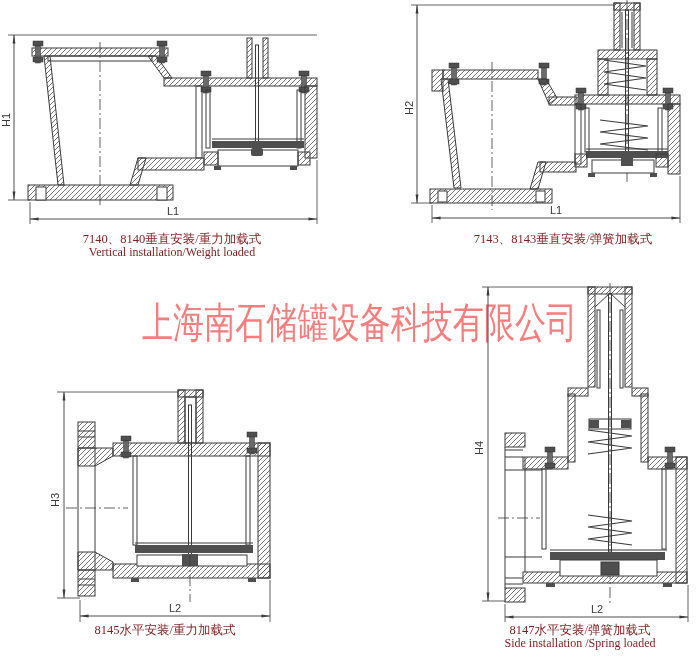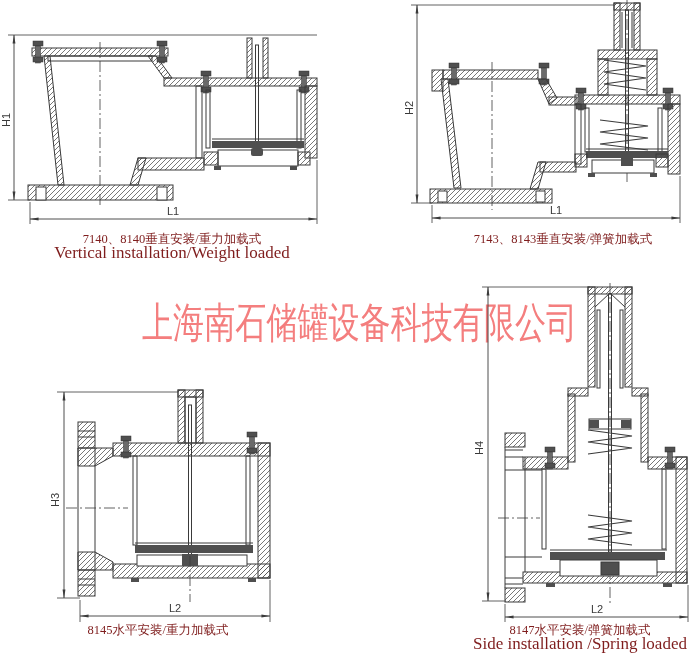--- a/index.html
+++ b/index.html
@@ -16,21 +16,21 @@
   .f{fill:#4f4f4f;stroke:none;}
   .w{fill:#ffffff;stroke:#3a3a3a;stroke-width:1;}
   .cl{stroke:#3a3a3a;stroke-width:0.8;stroke-dasharray:11 3 2 3;fill:none;}
   .dim{stroke:#3a3a3a;stroke-width:0.9;fill:none;}
   .ext{stroke:#3a3a3a;stroke-width:0.8;fill:none;}
   .spring{stroke:#3a3a3a;stroke-width:1.1;fill:none;}
   text.dl{font:11px "Liberation Sans",sans-serif;fill:#3a3a3a;}
   
   .caption{position:absolute;width:280px;text-align:center;z-index:3;color:#7f1d1d;font-family:Liberation Serif, serif;}
   .caption .zh{font-size:12.5px;line-height:13px;}
-  .caption .en{font-size:17px;line-height:13px;}
+  .caption .en{font-size:12px;line-height:13px;}
 </style>
 </head>
 <body>
 
 <div id="page">
 
   <div id="watermark" style="color: rgb(244, 126, 126);">上海南石储罐设备科技有限公司</div>
 
   <svg id="draw" width="699" height="659" viewBox="0 0 699 659">
     <defs>
@@ -274,21 +274,21 @@
     </g>
   </svg>
 
   <div class="caption" style="left:32px;top:233px;">
     <div class="zh">7140、8140垂直安装/重力加载式</div>
     <div class="en">Vertical installation/Weight loaded</div>
   </div>
   <div class="caption" style="left:423px;top:233px;">
     <div class="zh">7143、8143垂直安装/弹簧加载式</div>
   </div>
-  <div class="caption" style="left:18px;top:624px;">
+  <div class="caption" style="left:25px;top:624px;">
     <div class="zh">8145水平安装/重力加载式</div>
   </div>
   <div class="caption" style="left:440px;top:624px;">
     <div class="zh">8147水平安装/弹簧加载式</div>
     <div class="en">Side installation /Spring loaded</div>
   </div>
 
 </div>
 
 </body></html>

